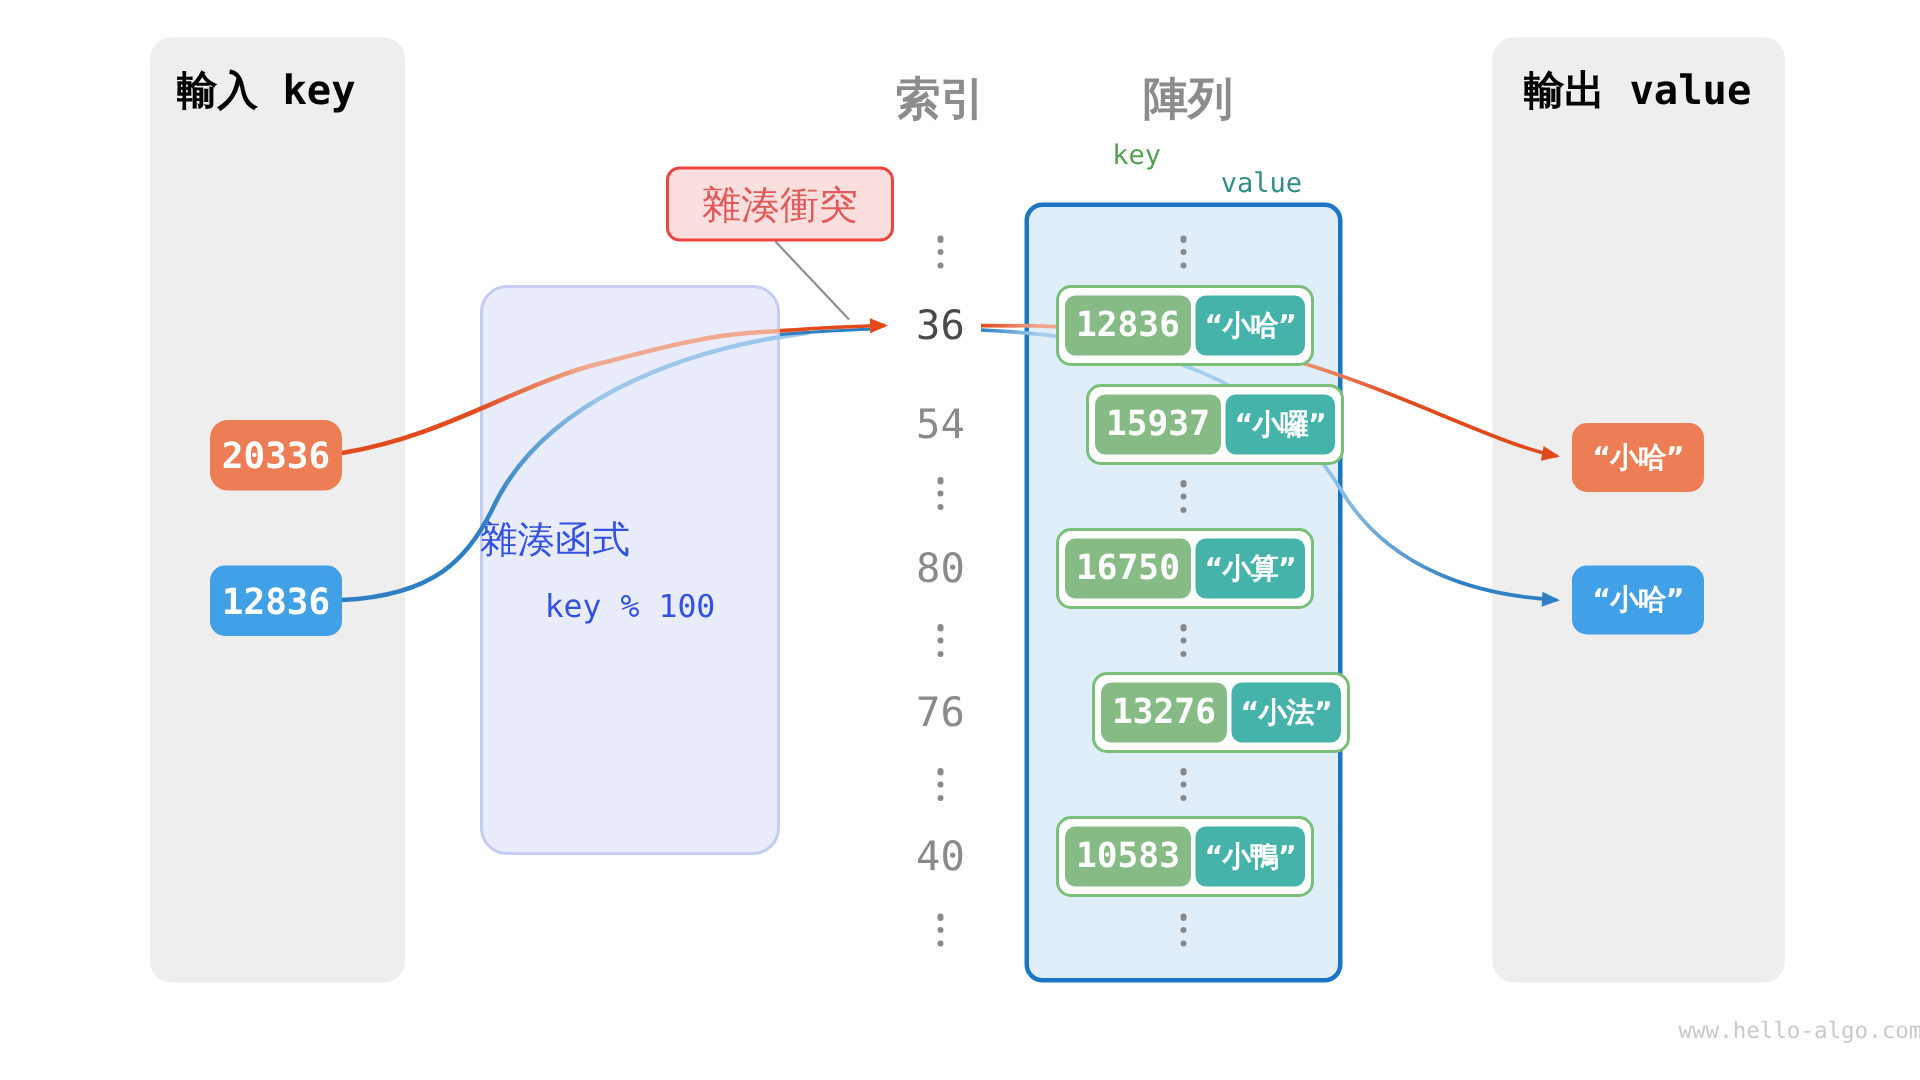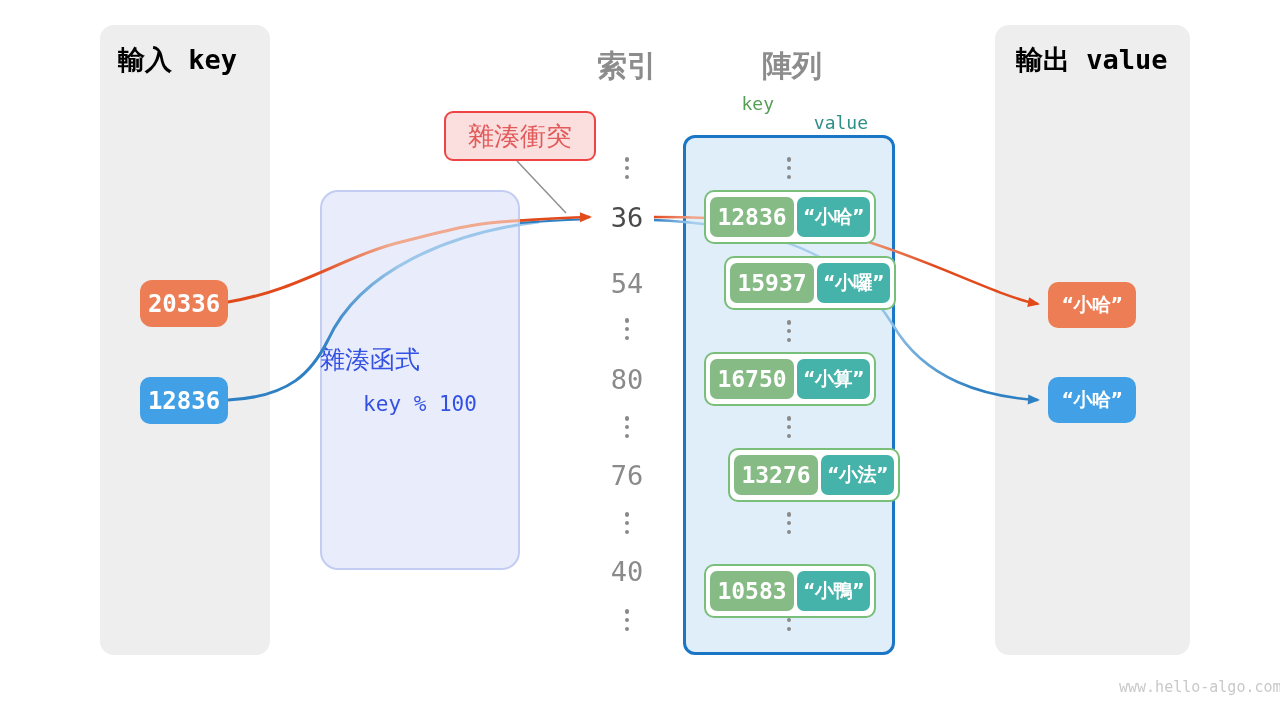--- a/index.html
+++ b/index.html
@@ -206,21 +206,21 @@
     <div class="cell cell-value">“小囉”</div>
   </div>
   <div class="abs array-row" style="left:704px;top:352px;">
     <div class="cell cell-key">16750</div>
     <div class="cell cell-value">“小算”</div>
   </div>
   <div class="abs array-row" style="left:704px;top:448px;margin-left:24px;">
     <div class="cell cell-key">13276</div>
     <div class="cell cell-value">“小法”</div>
   </div>
-  <div class="abs array-row" style="left:704px;top:564px;">
+  <div class="abs array-row" style="left:704px;top:544px;">
     <div class="cell cell-key">10583</div>
     <div class="cell cell-value">“小鴨”</div>
   </div>
 
   <div class="abs chip cjk orange" style="left:1048px;top:282px;height:46px;">“小哈”</div>
   <div class="abs chip cjk blue" style="left:1048px;top:377px;height:46px;">“小哈”</div>
 
   <div class="abs watermark" style="left:1076px;top:678px;">www.hello-algo.com</div>
 </div>
 

